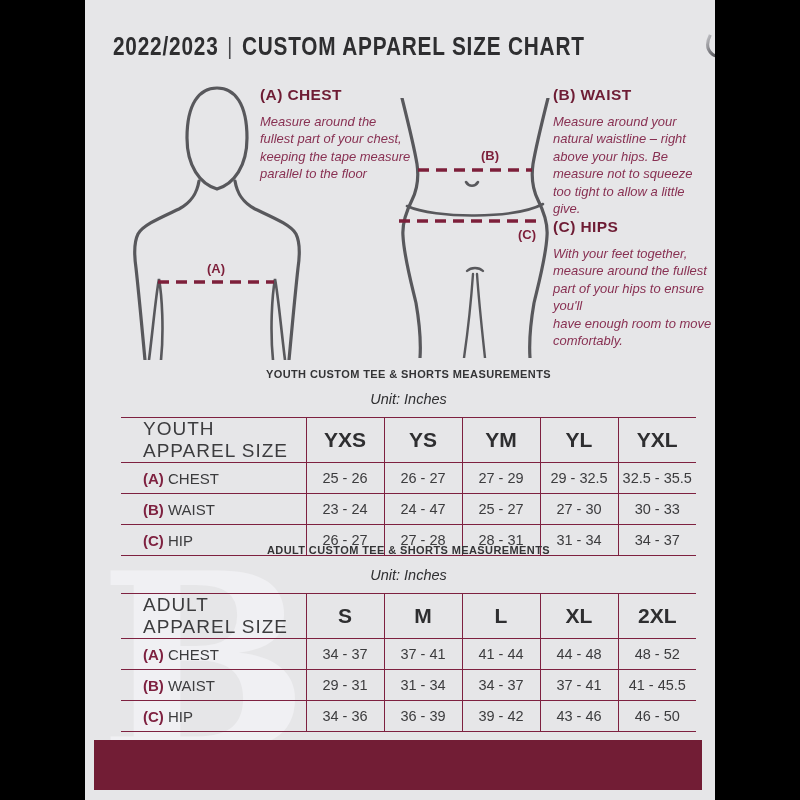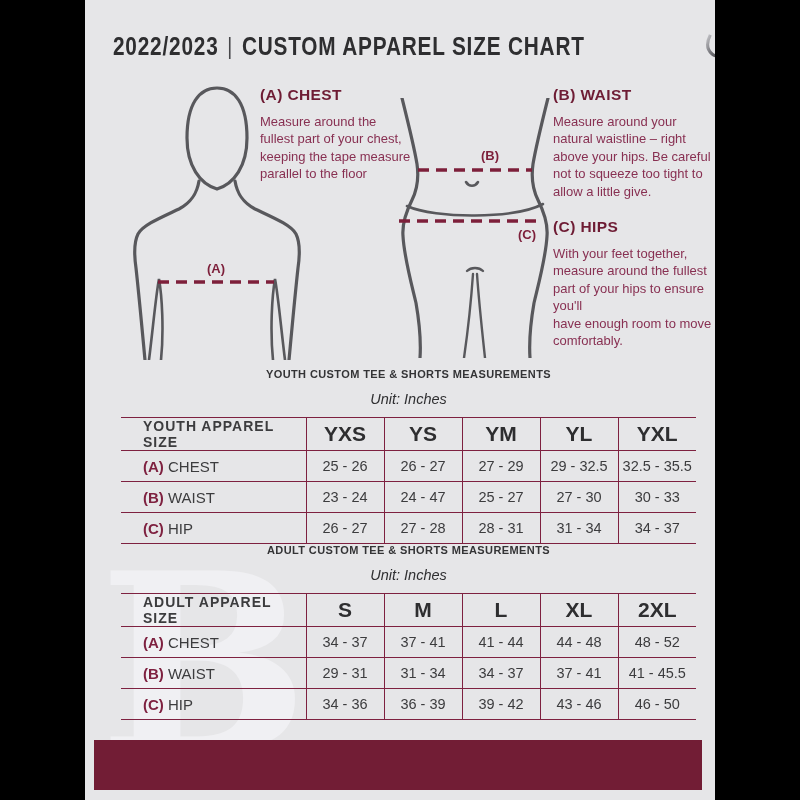--- a/index.html
+++ b/index.html
@@ -19,21 +19,21 @@
 
   
   .header{position:absolute;top:24px;left:28px;right:42px;height:44px;display:flex;align-items:center;justify-content:space-between;z-index:2;}
   .masthead{display:flex;align-items:center;gap:11px;transform:scaleX(0.8);transform-origin:left center;white-space:nowrap;color:#2e2e30;font-weight:bold;font-size:26px;letter-spacing:1px;}
   .masthead .pipe{font-weight:normal;color:#47474a;font-size:24px;}
   .brand{display:flex;align-items:center;gap:8px;}
 
   
   .guide-text{position:absolute;z-index:2;}
   .guide-text h3{font-size:15.5px;font-weight:bold;color:var(--head-maroon);letter-spacing:.4px;margin-bottom:9px;}
-  .guide-text p{font-size:13px;color:var(--body-maroon);line-height:1.34;white-space:pre-line;}
+  .guide-text p{font-size:13px;font-style:italic;color:var(--body-maroon);line-height:1.34;white-space:pre-line;}
   #chest-text{left:175px;top:86px;width:152px;}
   #waist-text{left:468px;top:86px;width:158px;}
   #hips-text{left:468px;top:218px;width:162px;}
   .figure{position:absolute;z-index:1;}
   #upper-figure{left:45px;top:80px;}
   #lower-figure{left:305px;top:98px;}
 
   
   .size-section{position:absolute;left:36px;width:575px;z-index:2;}
   #youth-section{top:368px;}
@@ -41,21 +41,21 @@
   .tbl-title{text-align:center;font-size:11px;font-weight:bold;color:var(--ink);letter-spacing:.4px;}
   .tbl-unit{text-align:center;font-size:14.5px;font-style:italic;color:#2f2f31;margin-top:11px;}
   table{border-collapse:collapse;width:575px;table-layout:fixed;margin-top:10px;border-bottom:1.6px solid var(--line);}
   col.c0{width:185px;}
   col.cn{width:78px;}
   tr{border-top:1.6px solid var(--line);}
   th,td{border-left:1.6px solid var(--line);text-align:center;vertical-align:middle;}
   th:first-child,td:first-child{border-left:none;text-align:left;padding-left:22px;}
   tr.hdr{height:32px;}
   tr.row{height:31px;}
-  th.lead{font-weight:bold;font-size:14px;letter-spacing:1px;color:var(--ink2);}
+  th.lead{font-weight:normal;font-size:19px;letter-spacing:1px;color:var(--ink2);}
   th.size{font-weight:bold;font-size:21px;color:#2e2e30;}
   td.val{font-size:14.5px;color:var(--ink2);}
   td.lbl{font-size:15px;color:var(--ink2);}
   td.lbl .key{font-weight:bold;color:var(--line);}
 
   
   .watermark{position:absolute;left:14px;top:540px;z-index:0;font-family:"DejaVu Serif",serif;font-weight:bold;font-size:248px;line-height:1;color:#f0f0f3;user-select:none;}
   .footer-bar{position:absolute;left:9px;top:740px;width:608px;height:50px;background:var(--maroon);z-index:3;}
   svg text{font-family:"Liberation Sans",sans-serif;}
 </style>
@@ -118,21 +118,21 @@
     <line x1="9" y1="123" x2="152" y2="123" stroke="#7d1f3a" stroke-width="3.6" stroke-dasharray="11 7"></line>
     <text x="137" y="141" text-anchor="middle" font-size="13" font-weight="bold" fill="#7d1f3a">(C)</text>
   </svg>
 
   <div id="chest-text" class="guide-text">
     <h3>(A) CHEST</h3>
     <p>Measure around the fullest part of your chest, keeping the tape measure parallel to the floor</p>
   </div>
   <div id="waist-text" class="guide-text">
     <h3>(B) WAIST</h3>
-    <p>Measure around your natural waistline – right above your hips. Be careful not to squeeze too tight to allow a little give.</p>
+    <p>Measure around your natural waistline – right above your hips. Be measure not to squeeze too tight to allow a little give.</p>
   </div>
   <div id="hips-text" class="guide-text">
     <h3>(C) HIPS</h3>
     <p>With your feet together, measure around the fullest part of your hips to ensure you'll
 have enough room to move comfortably.</p>
   </div>
 
   <div id="youth-section" class="size-section">
     <div class="tbl-title">YOUTH CUSTOM TEE &amp; SHORTS MEASUREMENTS</div>
     <div class="tbl-unit">Unit: Inches</div>

